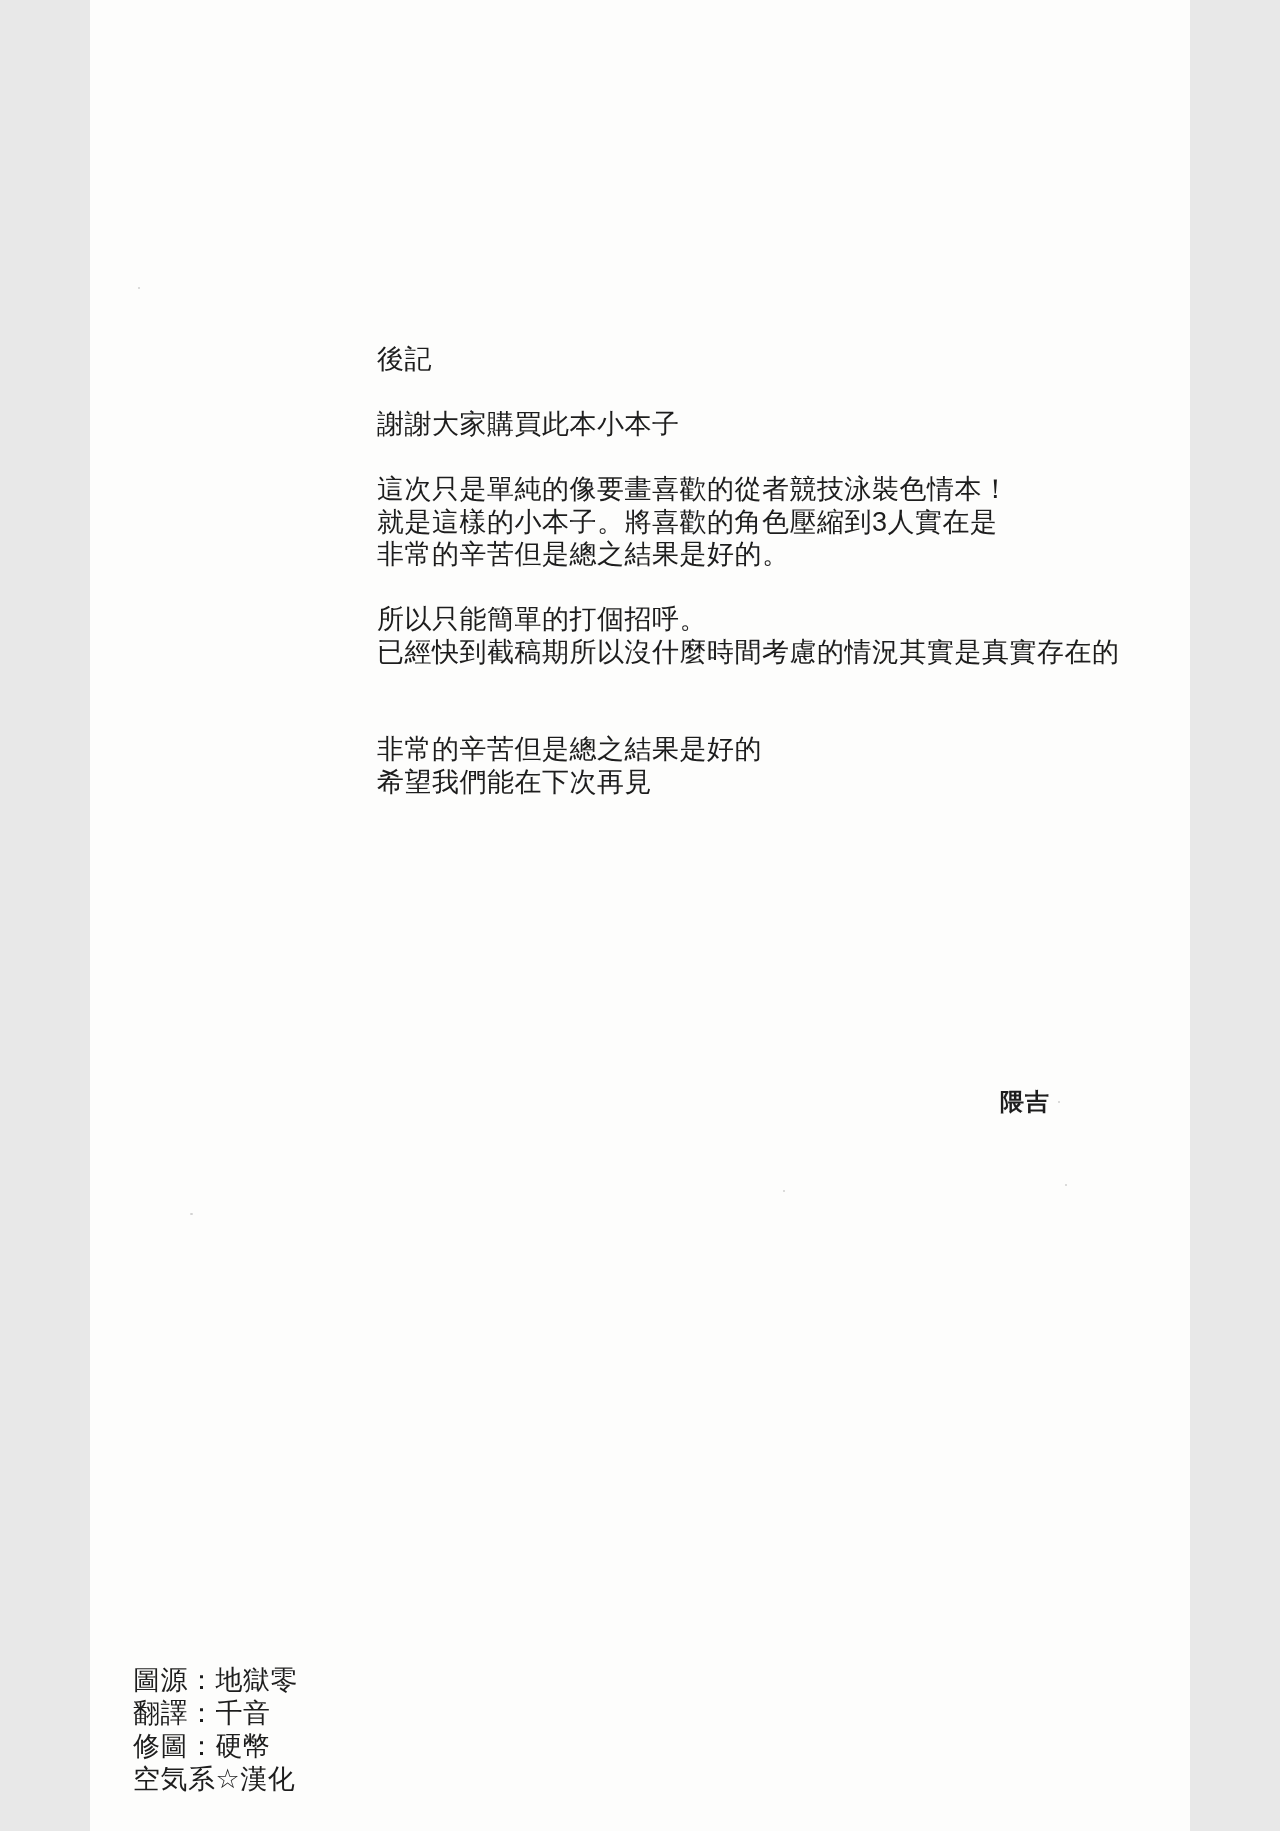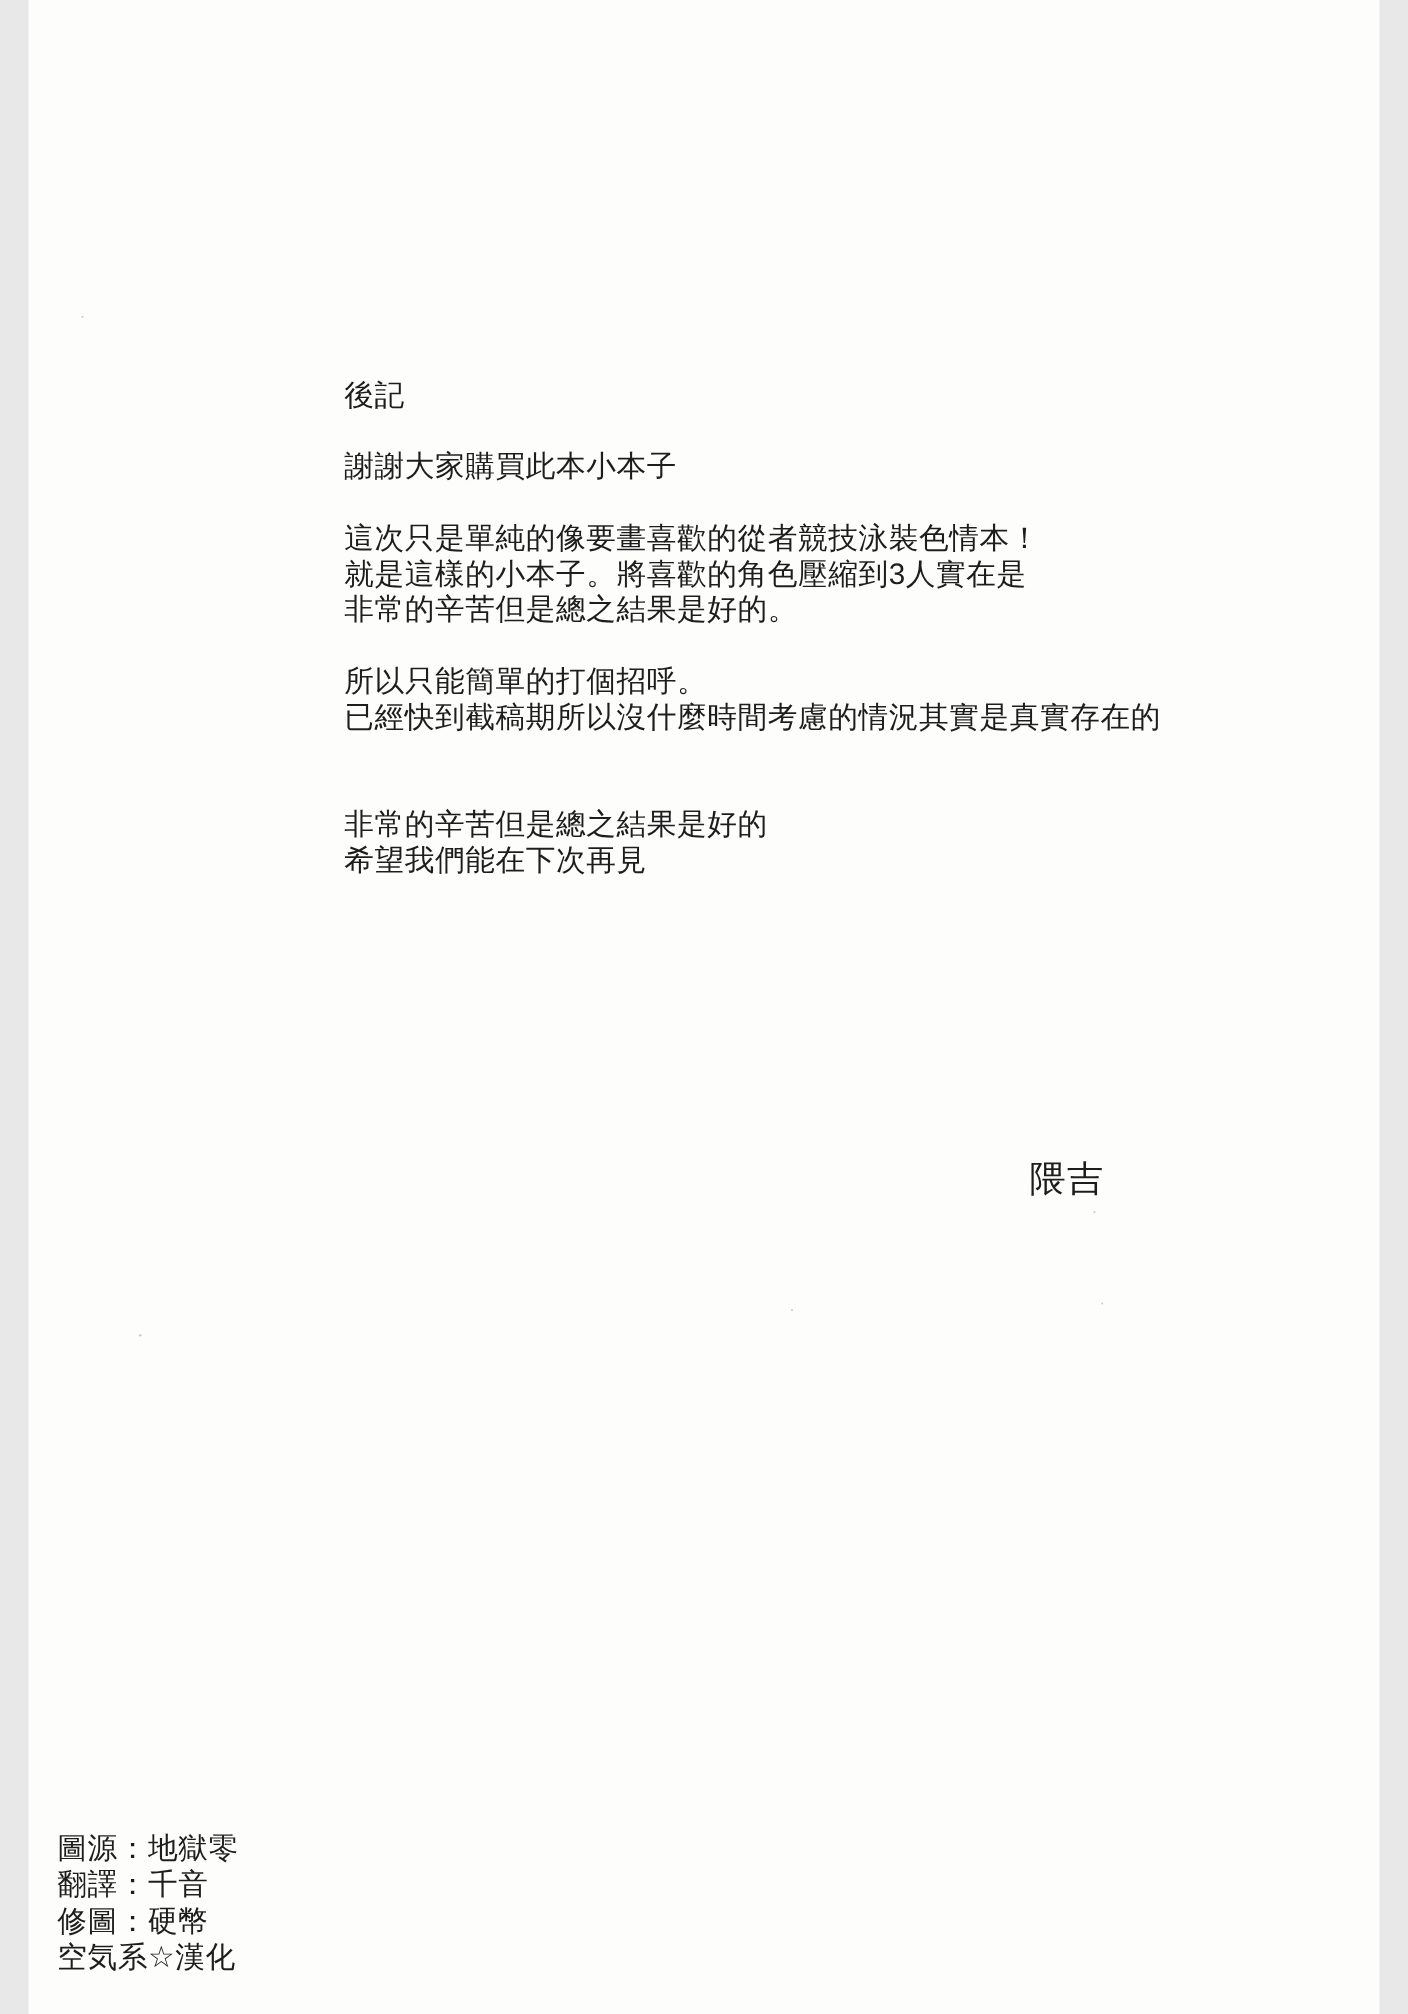--- a/index.html
+++ b/index.html
@@ -2,21 +2,21 @@
 <html><head>
 <meta charset="utf-8">
 <style>
   html, body {
     margin: 0;
     padding: 0;
     background: #e8e8e8;
   }
   .page {
     position: relative;
-    width: 1228px;
+    width: 1100px;
     height: 1831px;
     margin: 0 auto;
     background: #fdfdfc;
     overflow: hidden;
     font-family: "Liberation Sans", "DejaVu Sans", sans-serif;
     color: #1d1d1d;
   }
   .afterword {
     position: absolute;
     left: 287px;
@@ -25,29 +25,29 @@
     letter-spacing: 0.5px;
     white-space: nowrap;
   }
   .t-line {
     height: 32.5px;
     line-height: 32.5px;
   }
   .signature {
     position: absolute;
     left: 910px;
-    top: 1057px;
-    font-size: 33px;
-    font-weight: 400;
+    top: 1087px;
+    font-size: 24px;
+    font-weight: 700;
     letter-spacing: 1px;
     line-height: 30px;
   }
   .credits {
     position: absolute;
-    left: 26px;
+    left: 43px;
     top: 1664px;
     font-size: 27px;
     letter-spacing: 0.5px;
   }
   .credit-line {
     height: 33px;
     line-height: 33px;
   }
   .page-number {
     position: absolute;

